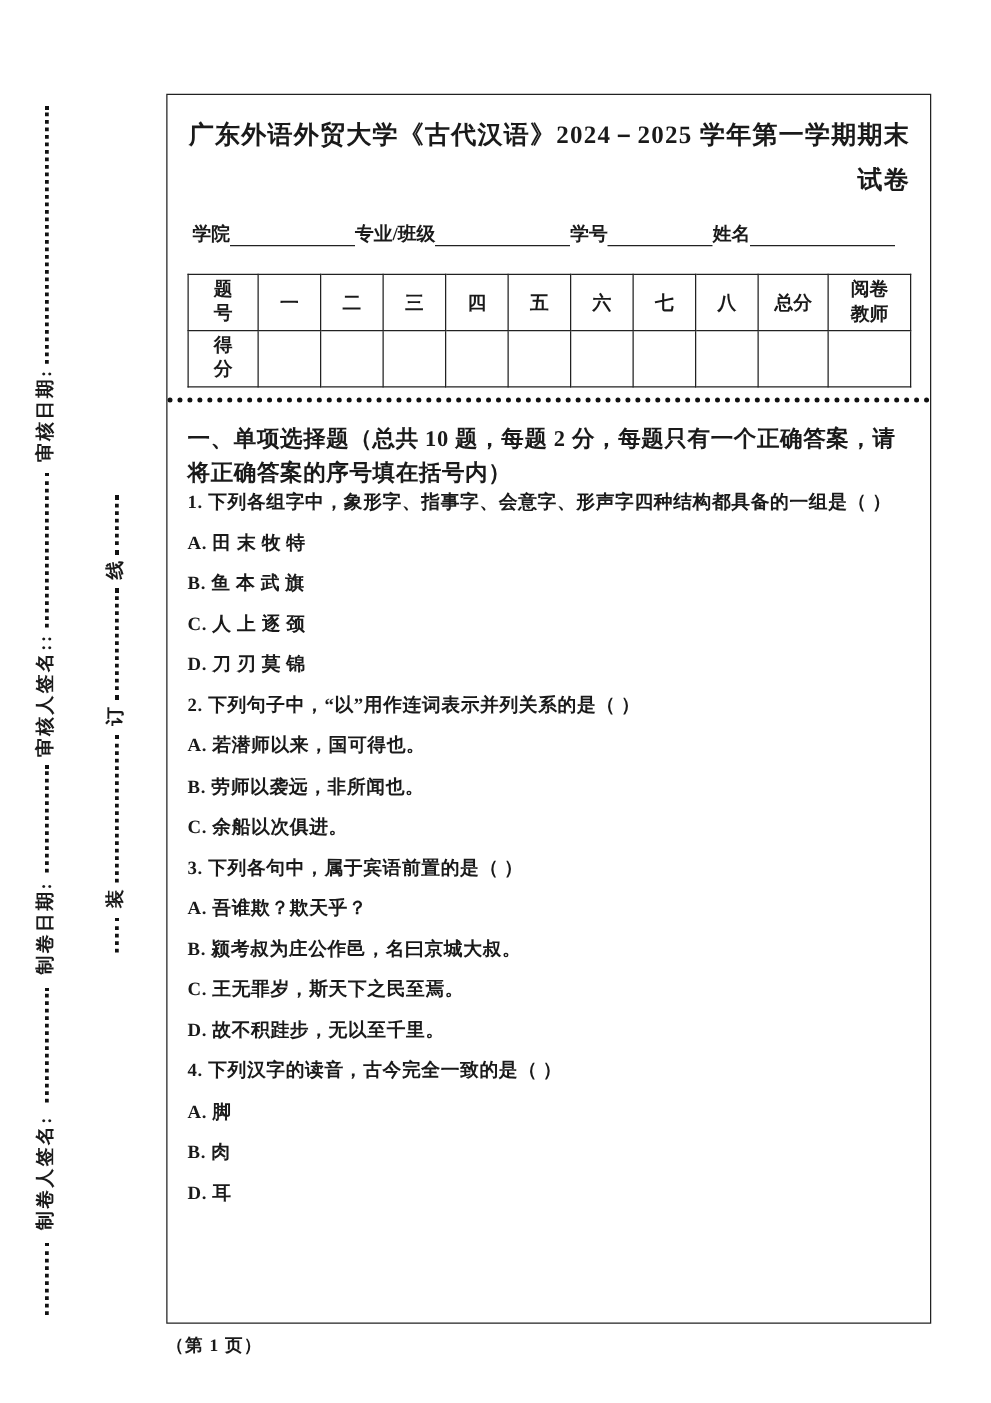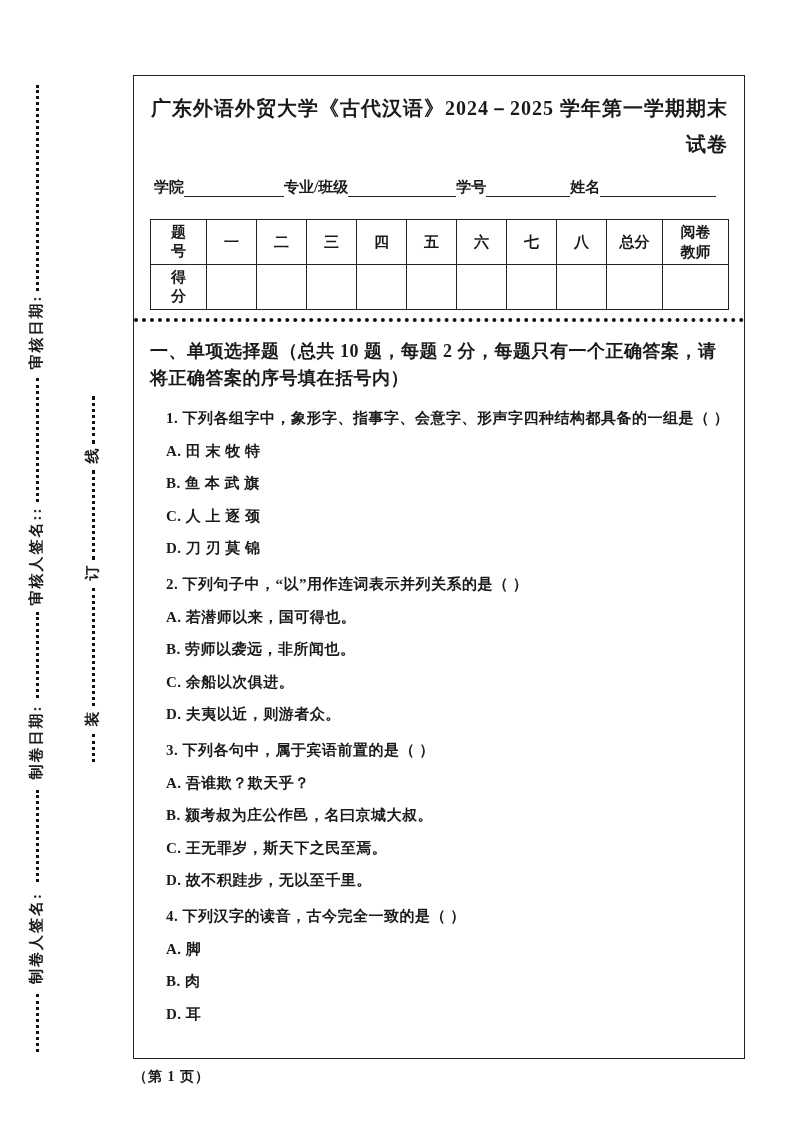--- a/index.html
+++ b/index.html
@@ -59,21 +59,21 @@
   .stack2 { display:inline-block; width:2.2em; line-height:1.35; word-break:break-all; }
 
   .dotted-sep {
     height:0; border-top:4.5px dotted #111;
     margin:8px -16px 0 -16px;
   }
 
   .section-title {
     margin-top:16px; font-size:18px; line-height:27px; letter-spacing:0.5px;
   }
-  .question { margin:16px; }
+  .question { margin:0; }
   .qline {
     font-size:15px; line-height:20px; margin-bottom:12.5px; letter-spacing:0.5px;
     white-space:nowrap;
   }
 
   .footer {
     position:absolute; left:133px; top:1068px; width:612px;
     text-align:left; font-size:14px; font-weight:700; letter-spacing:1px;
   }
 </style>
@@ -172,21 +172,20 @@
       <div class="qline">B.  鱼 本 武 旗</div>
       <div class="qline">C.  人 上 逐 颈</div>
       <div class="qline">D.  刀 刃 莫 锦</div>
     </div>
 
     <div class="question">
       <div class="qline">2.  下列句子中，“以”用作连词表示并列关系的是（  ）</div>
       <div class="qline">A.  若潜师以来，国可得也。</div>
       <div class="qline">B.  劳师以袭远，非所闻也。</div>
       <div class="qline">C.  余船以次俱进。</div>
-      <div class="qline">D.  夫夷以近，则游者众。</div>
     </div>
 
     <div class="question">
       <div class="qline">3.  下列各句中，属于宾语前置的是（  ）</div>
       <div class="qline">A.  吾谁欺？欺天乎？</div>
       <div class="qline">B.  颍考叔为庄公作邑，名曰京城大叔。</div>
       <div class="qline">C.  王无罪岁，斯天下之民至焉。</div>
       <div class="qline">D.  故不积跬步，无以至千里。</div>
     </div>
 

